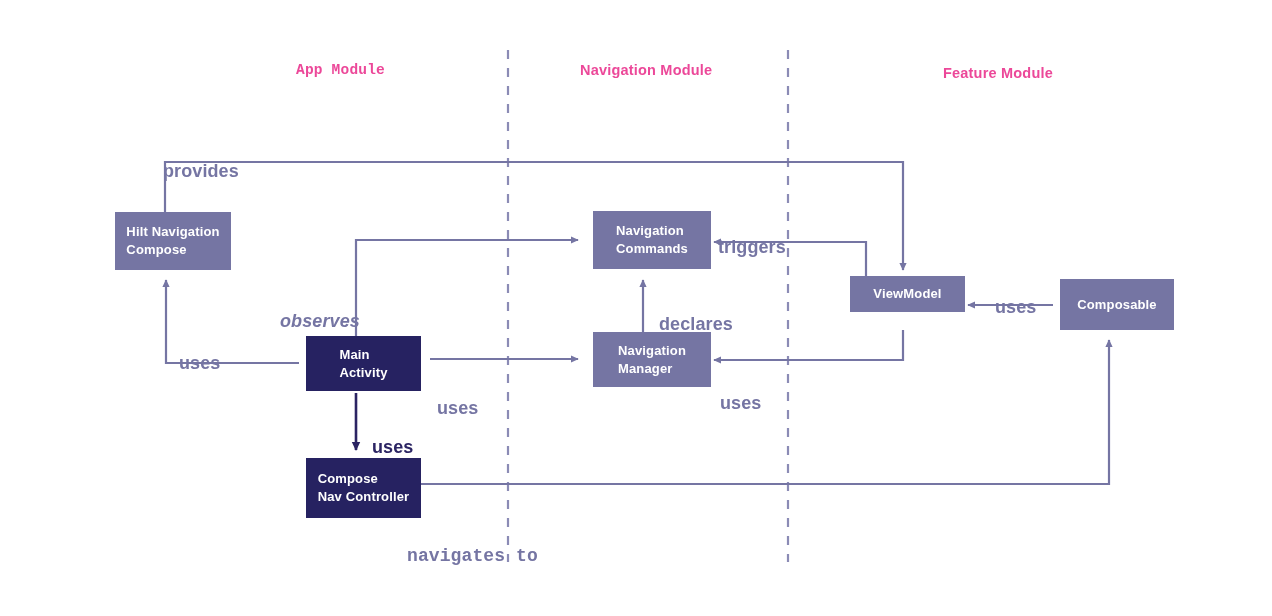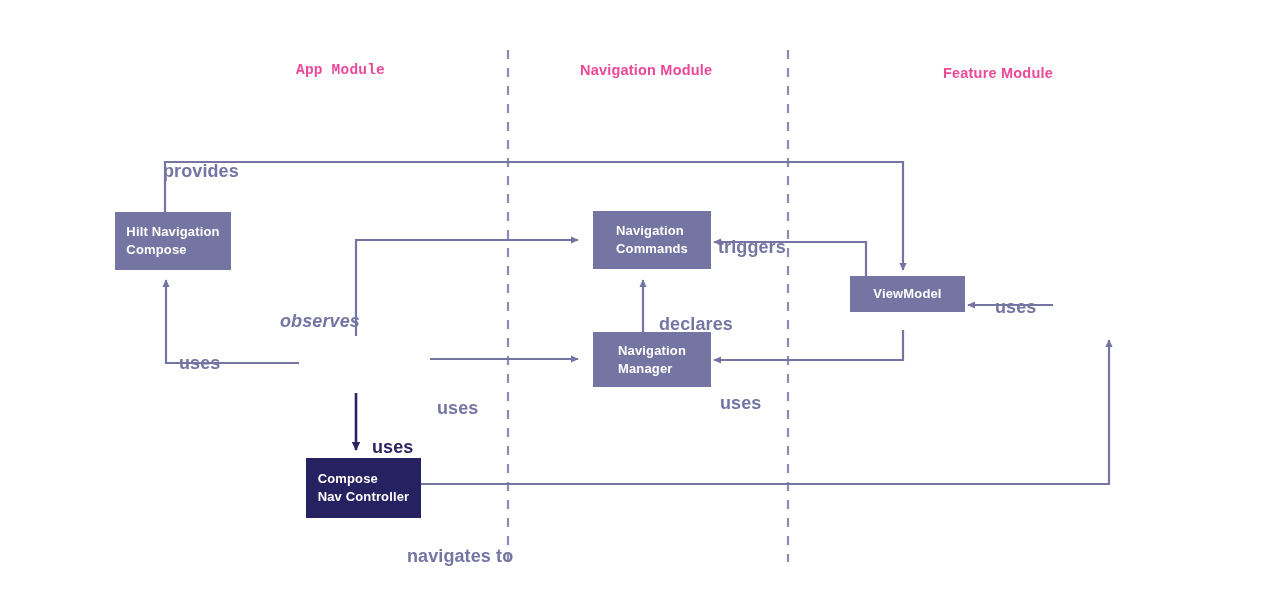--- a/index.html
+++ b/index.html
@@ -133,37 +133,40 @@
     </g>
   </svg>
 
   <div class="module-title app" style="left:296px; top:62px;">App Module</div>
   <div class="module-title muted" style="left:580px; top:62px;">Navigation Module</div>
   <div class="module-title muted" style="left:943px; top:65px;">Feature Module</div>
 
   <div class="node light" style="left:108px; top:212px; width:116px; height:58px; white-space:pre-line;">Hilt Navigation
 Compose</div>
 
+  <div class="node dark" style="left:299px; top:336px; width:115px; height:55px; white-space:pre-line;">Main
+Activity</div>
 
   <div class="node dark" style="left:299px; top:458px; width:115px; height:60px; white-space:pre-line;">Compose
 Nav Controller</div>
 
   <div class="node light" style="left:586px; top:211px; width:118px; height:58px; white-space:pre-line;">Navigation
 Commands</div>
 
   <div class="node light" style="left:586px; top:332px; width:118px; height:55px; white-space:pre-line;">Navigation
 Manager</div>
 
   <div class="node light" style="left:843px; top:276px; width:115px; height:36px; white-space:pre-line;">ViewModel</div>
 
+  <div class="node light" style="left:1053px; top:279px; width:114px; height:51px; white-space:pre-line;">Composable</div>
 
   <div class="edge-label" style="left:163px; top:141px;">provides</div>
   <div class="edge-label" style="left:179px; top:333px;">uses</div>
   <div class="edge-label" style="left:280px; top:291px;font-style:italic;">observes</div>
   <div class="edge-label" style="left:437px; top:378px;">uses</div>
   <div class="edge-label dark" style="left:372px; top:417px;">uses</div>
   <div class="edge-label" style="left:659px; top:294px;text-align:center;">declares</div>
   <div class="edge-label" style="left:718px; top:217px;">triggers</div>
   <div class="edge-label" style="left:720px; top:373px;">uses</div>
   <div class="edge-label" style="left:995px; top:277px;">uses</div>
-  <div class="edge-label" style="left:407px; top:526px;">navigates to</div>
+  <div class="edge-label" style="left:407px; top:526px;font-family:Liberation Mono, monospace;">navigates to</div>
 
 </div>
 
 </body></html>

